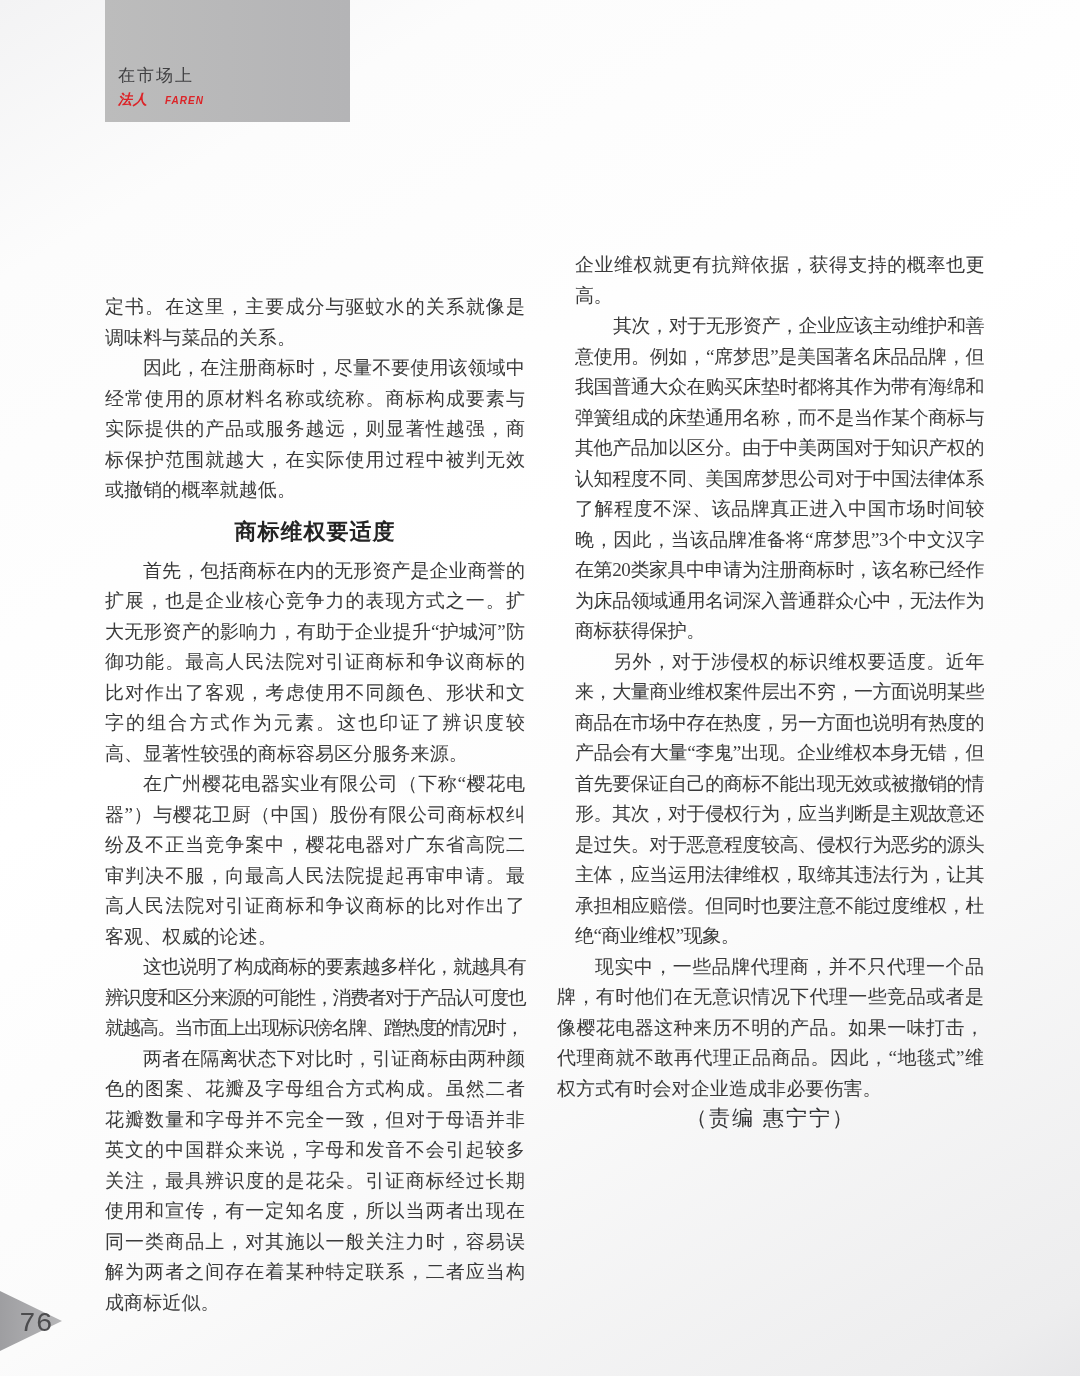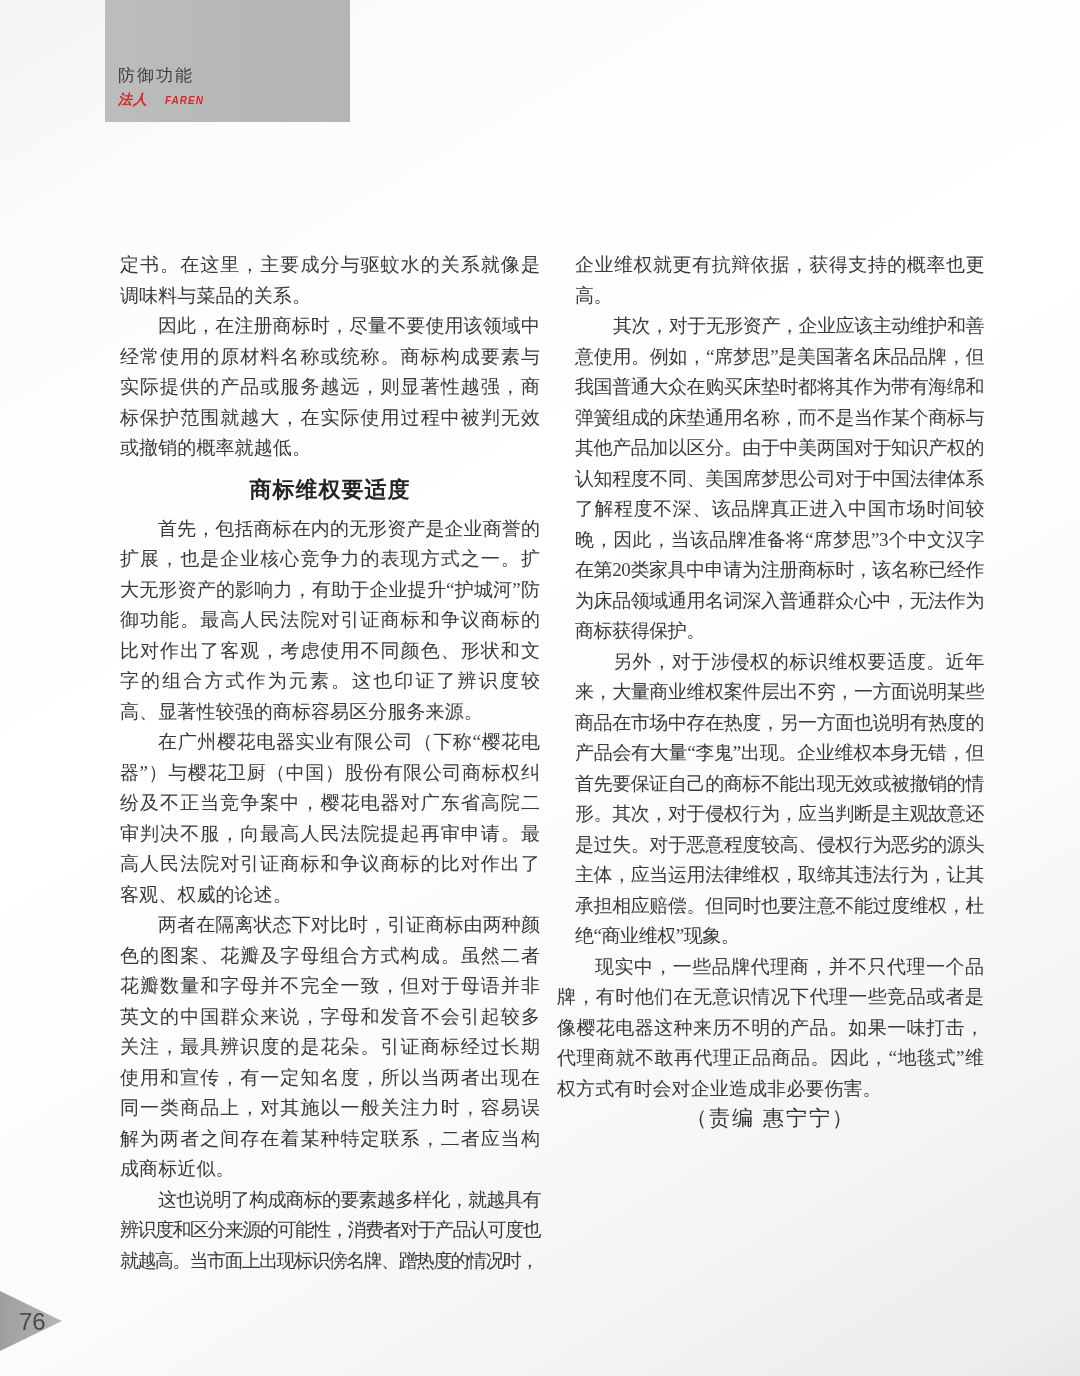--- a/index.html
+++ b/index.html
@@ -28,21 +28,21 @@
     font-style:italic;font-weight:bold;font-size:14px;color:#dc2327;
     letter-spacing:1px;
   }
   .logo-en{
     font-family:"Liberation Sans","DejaVu Sans",sans-serif;
     font-style:italic;font-weight:bold;font-size:10px;color:#dc2327;
     letter-spacing:1px;margin-left:17px;
   }
   
   .col{position:absolute;top:250px;}
-  .col-left{left:120px;width:420px;}
+  .col-left{left:105px;width:420px;margin-top:42px;}
   .col-right{left:557px;width:427px;}
   .para{
     margin:0;font-size:19px;line-height:30.5px;
     text-align:justify;text-indent:2em;letter-spacing:0.1px;
   }
   .noindent{text-indent:0;}
   .tight{letter-spacing:-0.45px;margin-left:18px;}
   .squeeze{letter-spacing:-1.6px;}
   .subheading{
     margin:10px 0 8px 0;text-align:center;
@@ -62,44 +62,44 @@
     font-weight:normal;font-size:21px;color:#333335;letter-spacing:2px;
   }
   
   .corner{
     position:absolute;left:0;top:1291px;width:62px;height:60px;
     background:linear-gradient(to right,#9e9ea1,#b6b6b8);
     clip-path:polygon(0 0,100% 50%,0 100%);
   }
   .pagenum{
     position:absolute;left:19px;top:17px;
-    font-family:Liberation Sans, sans-serif;
-    font-size:24px;color:#4c4c4e;
+    font-family:Liberation Mono, monospace;
+    font-size:28px;color:#4c4c4e;
   }
 </style>
 </head>
 <body>
 
 <div class="page">
 
   <div class="header-block">
-    <div class="section-label">防御功能</div>
+    <div class="section-label">在市场上</div>
     <div class="logo">
       <span class="logo-cn">法人</span><span class="logo-en">FAREN</span>
     </div>
   </div>
 
   <div class="col col-left">
     <p class="para noindent">定书。在这里，主要成分与驱蚊水的关系就像是调味料与菜品的关系。</p>
     <p class="para">因此，在注册商标时，尽量不要使用该领域中经常使用的原材料名称或统称。商标构成要素与实际提供的产品或服务越远，则显著性越强，商标保护范围就越大，在实际使用过程中被判无效或撤销的概率就越低。</p>
     <h2 class="subheading">商标维权要适度</h2>
     <p class="para">首先，包括商标在内的无形资产是企业商誉的扩展，也是企业核心竞争力的表现方式之一。扩大无形资产的影响力，有助于企业提升“护城河”防御功能。最高人民法院对引证商标和争议商标的比对作出了客观，考虑使用不同颜色、形状和文字的组合方式作为元素。这也印证了辨识度较高、显著性较强的商标容易区分服务来源。</p>
     <p class="para">在广州樱花电器实业有限公司（下称“樱花电器”）与樱花卫厨（中国）股份有限公司商标权纠纷及不正当竞争案中，樱花电器对广东省高院二审判决不服，向最高人民法院提起再审申请。最高人民法院对引证商标和争议商标的比对作出了客观、权威的论述。</p>
+    <p class="para squeeze">这也说明了构成商标的要素越多样化，就越具有辨识度和区分来源的可能性，消费者对于产品认可度也就越高。当市面上出现标识傍名牌、蹭热度的情况时，</p>
     <p class="para">两者在隔离状态下对比时，引证商标由两种颜色的图案、花瓣及字母组合方式构成。虽然二者花瓣数量和字母并不完全一致，但对于母语并非英文的中国群众来说，字母和发音不会引起较多关注，最具辨识度的是花朵。引证商标经过长期使用和宣传，有一定知名度，所以当两者出现在同一类商品上，对其施以一般关注力时，容易误解为两者之间存在着某种特定联系，二者应当构成商标近似。</p>
-    <p class="para squeeze">这也说明了构成商标的要素越多样化，就越具有辨识度和区分来源的可能性，消费者对于产品认可度也就越高。当市面上出现标识傍名牌、蹭热度的情况时，</p>
   </div>
 
   <div class="col col-right">
     <p class="para noindent tight">企业维权就更有抗辩依据，获得支持的概率也更高。</p>
     <p class="para tight">其次，对于无形资产，企业应该主动维护和善意使用。例如，“席梦思”是美国著名床品品牌，但我国普通大众在购买床垫时都将其作为带有海绵和弹簧组成的床垫通用名称，而不是当作某个商标与其他产品加以区分。由于中美两国对于知识产权的认知程度不同、美国席梦思公司对于中国法律体系了解程度不深、该品牌真正进入中国市场时间较晚，因此，当该品牌准备将“席梦思”3个中文汉字在第20类家具中申请为注册商标时，该名称已经作为床品领域通用名词深入普通群众心中，无法作为商标获得保护。</p>
     <p class="para tight">另外，对于涉侵权的标识维权要适度。近年来，大量商业维权案件层出不穷，一方面说明某些商品在市场中存在热度，另一方面也说明有热度的产品会有大量“李鬼”出现。企业维权本身无错，但首先要保证自己的商标不能出现无效或被撤销的情形。其次，对于侵权行为，应当判断是主观故意还是过失。对于恶意程度较高、侵权行为恶劣的源头主体，应当运用法律维权，取缔其违法行为，让其承担相应赔偿。但同时也要注意不能过度维权，杜绝“商业维权”现象。</p>
     <p class="para">现实中，一些品牌代理商，并不只代理一个品牌，有时他们在无意识情况下代理一些竞品或者是像樱花电器这种来历不明的产品。如果一味打击，代理商就不敢再代理正品商品。因此，“地毯式”维权方式有时会对企业造成非必要伤害。</p>
     <div class="editor">（责编 惠宁宁）</div>
   </div>
 

